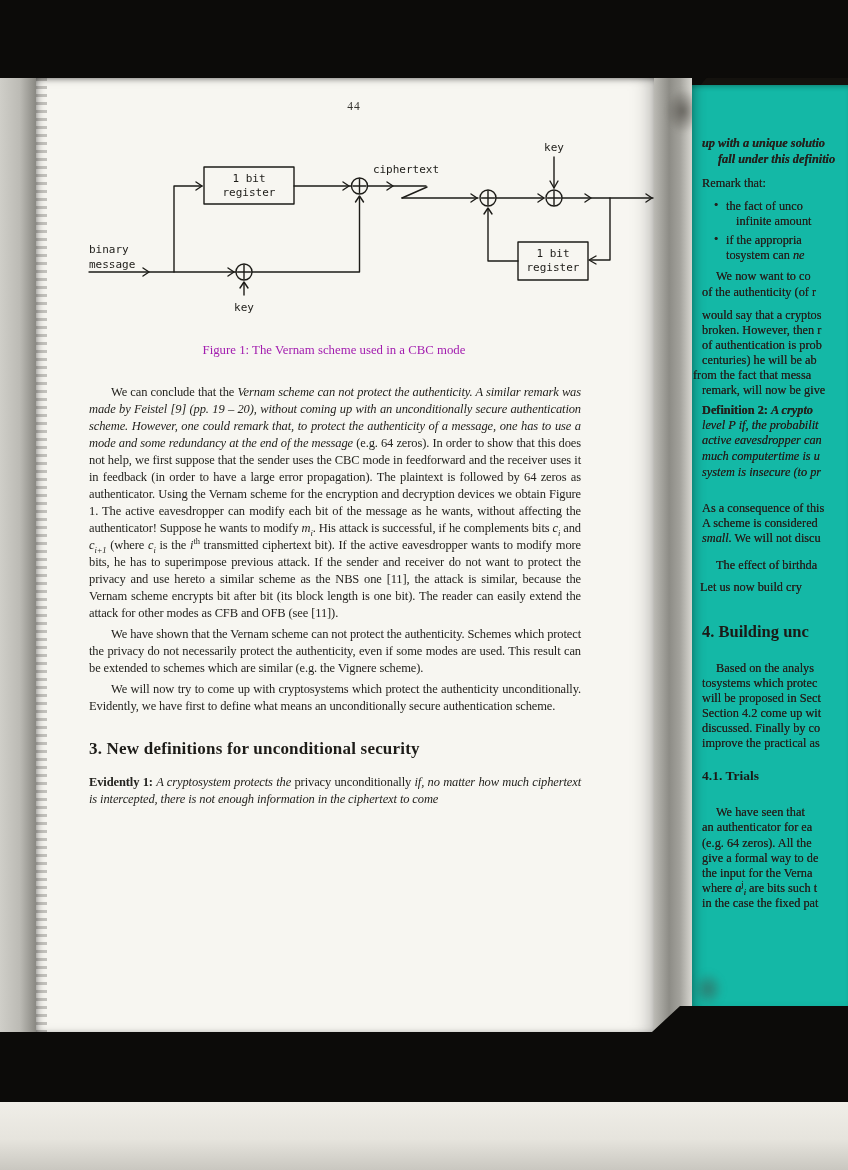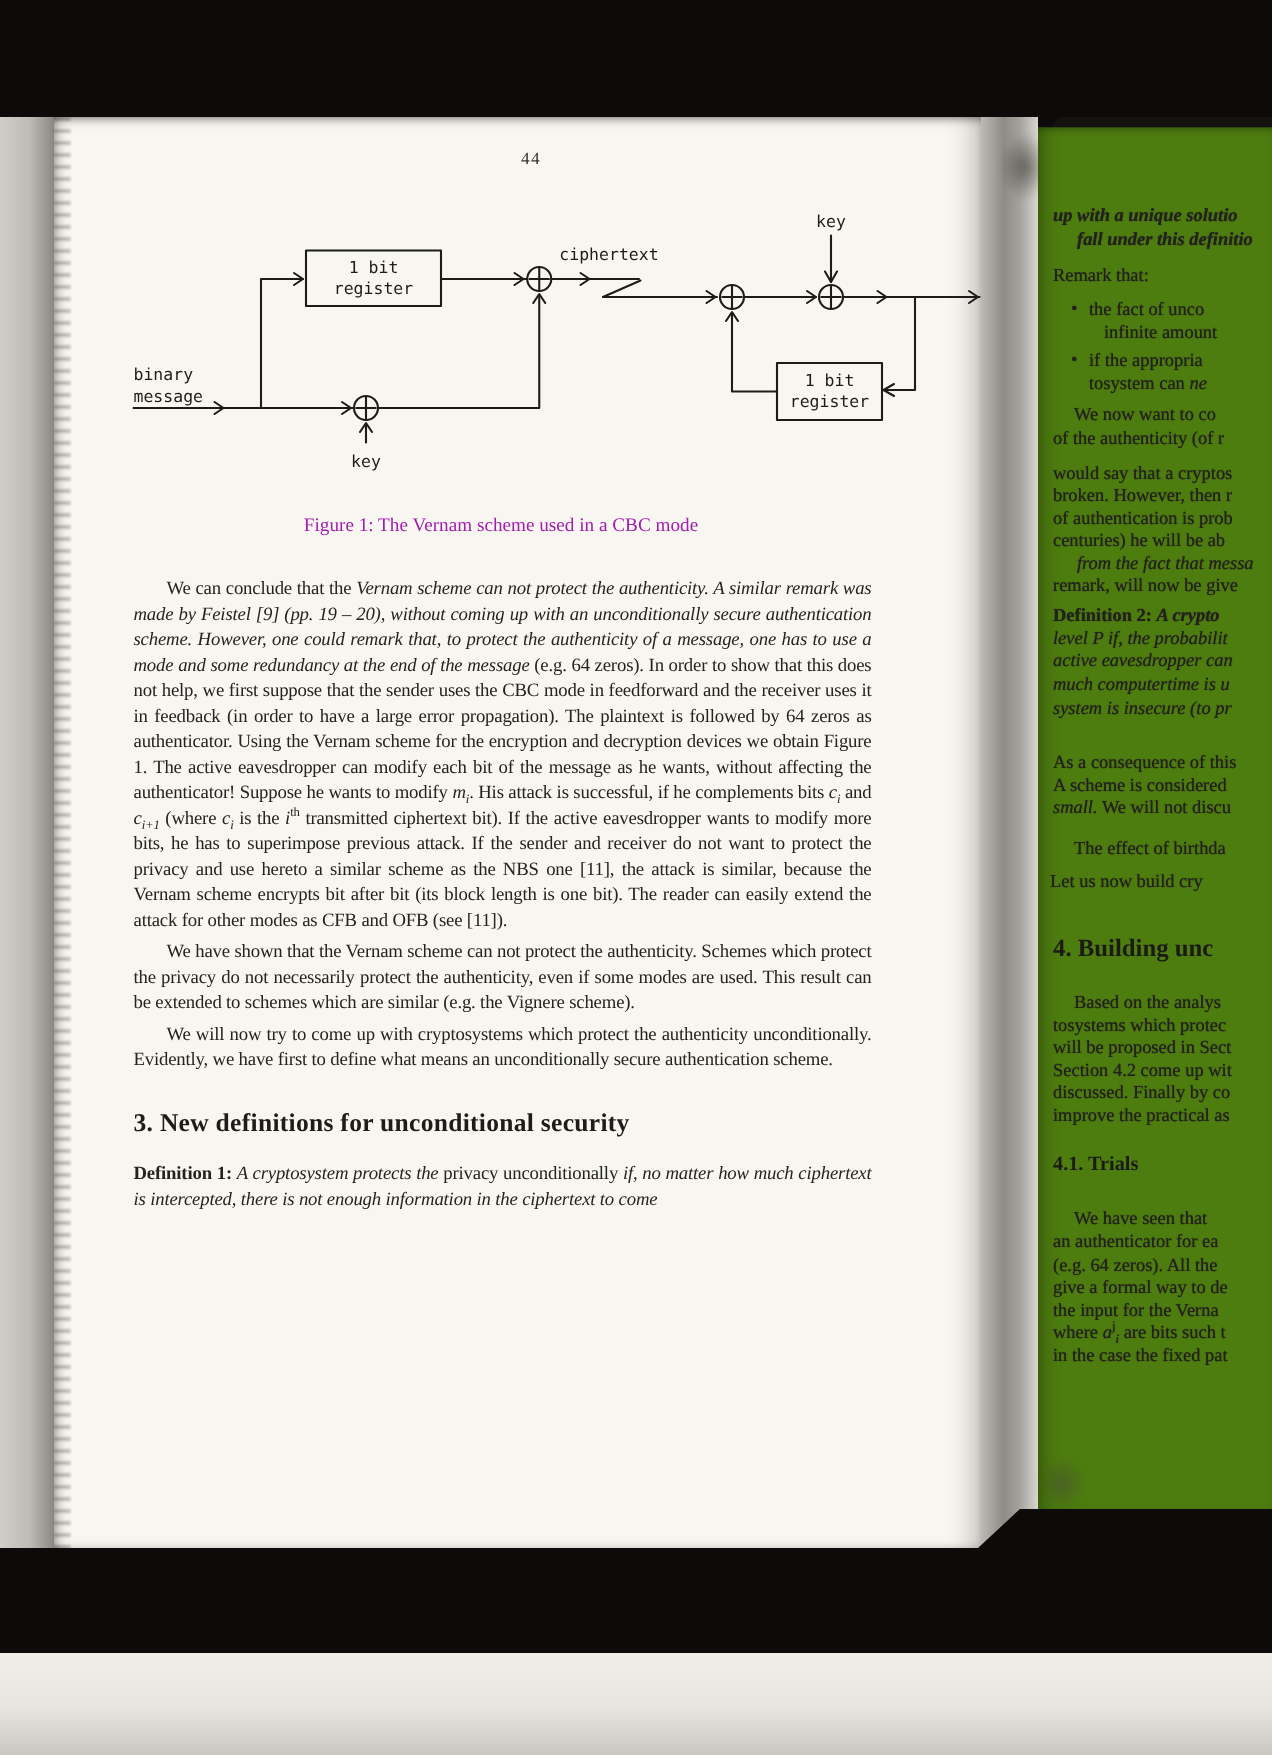--- a/index.html
+++ b/index.html
@@ -23,21 +23,21 @@
                    inset 0 -5px 8px -6px rgba(0,0,0,.35);}
   .binding-smudge{position:absolute;left:0;top:0;width:11px;height:100%;opacity:.65;filter:blur(.7px);
         background:repeating-linear-gradient(180deg,rgba(38,35,30,.38) 0 3px,rgba(38,35,30,0) 3px 8px);}
   .page-gap{position:absolute;left:654px;top:78px;width:38px;height:956px;
         background:linear-gradient(90deg,#bbbab4 0%,#8d8c86 40%,#a3a29c 68%,#d7d6d0 100%);}
   .fold-smudge{position:absolute;left:660px;top:80px;width:46px;height:62px;filter:blur(2px);
         background:radial-gradient(closest-side,rgba(55,52,46,.6),rgba(55,52,46,0) 72%);}
   .corner-smudge{position:absolute;left:688px;top:966px;width:40px;height:46px;filter:blur(3px);
         background:radial-gradient(closest-side,rgba(70,66,60,.5),rgba(70,66,60,0) 75%);}
   
-  .next-page{position:absolute;left:692px;top:85px;width:156px;height:922px;background:#4d7c0f;
+  .next-page{position:absolute;left:692px;top:85px;width:156px;height:922px;background:#14b8a6;
         overflow:hidden;box-shadow:inset 9px 0 14px -9px rgba(0,0,0,.45),inset 0 4px 6px -4px rgba(0,0,0,.4);}
   
   .page-number{position:absolute;left:288px;top:22px;width:60px;text-align:center;
         font-size:11.5px;letter-spacing:1px;color:#35332e;}
   .figure-svg{position:absolute;left:45px;top:57px;}
   .figure-svg text{font-family:"DejaVu Sans Mono",monospace;font-size:11px;fill:#1d1c18;}
   .figure-caption{position:absolute;left:53px;top:265px;width:490px;text-align:center;
         font-size:12.8px;color:#a21caf;}
   .left-flow{position:absolute;left:53px;top:306px;width:492px;font-size:12.5px;line-height:17px;
         letter-spacing:-0.12px;color:#24231f;}
@@ -132,39 +132,39 @@
       <text x="472" y="136" text-anchor="middle">register</text>
     </svg>
 
     <div class="figure-caption">Figure 1: The Vernam scheme used in a CBC mode</div>
 
     <div class="left-flow" id="left-flow">
         <div class="para"><span>We can conclude that the </span><em>Vernam scheme can not protect the authenticity. A similar remark was made by Feistel [9] (pp. 19 – 20), without coming up with an unconditionally secure authentication scheme. However, one could remark that, to protect the authenticity of a message, one has to use a mode and some redundancy at the end of the message </em><span>(e.g. 64 zeros). In order to show that this does not help, we first suppose that the sender uses the CBC mode in feedforward and the receiver uses it in feedback (in order to have a large error propagation). The plaintext is followed by 64 zeros as authenticator. Using the Vernam scheme for the encryption and decryption devices we obtain Figure 1. The active eavesdropper can modify each bit of the message as he wants, without affecting the authenticator! Suppose he wants to modify </span><em>m</em><sub class="it">i</sub><span>. His attack is successful, if he complements bits </span><em>c</em><sub class="it">i</sub><span> and </span><em>c</em><sub class="it">i+1</sub><span> (where </span><em>c</em><sub class="it">i</sub><span> is the </span><em>i</em><sup>th</sup><span> transmitted ciphertext bit). If the active eavesdropper wants to modify more bits, he has to superimpose previous attack. If the sender and receiver do not want to protect the privacy and use hereto a similar scheme as the NBS one [11], the attack is similar, because the Vernam scheme encrypts bit after bit (its block length is one bit). The reader can easily extend the attack for other modes as CFB and OFB (see [11]).</span></div>
         <div class="para"><span>We have shown that the Vernam scheme can not protect the authenticity. Schemes which protect the privacy do not necessarily protect the authenticity, even if some modes are used. This result can be extended to schemes which are similar (e.g. the Vignere scheme).</span></div>
         <div class="para"><span>We will now try to come up with cryptosystems which protect the authenticity unconditionally. Evidently, we have first to define what means an unconditionally secure authentication scheme.</span></div>
         <div class="section-heading"><span>3. New definitions for unconditional security</span></div>
-        <div class="para def"><strong>Definition 1: </strong><em>A cryptosystem protects the </em><span>privacy unconditionally </span><em>if, no matter how much ciphertext is intercepted, there is not enough information in the ciphertext to come</em></div>
+        <div class="para def"><strong>Evidently 1: </strong><em>A cryptosystem protects the </em><span>privacy unconditionally </span><em>if, no matter how much ciphertext is intercepted, there is not enough information in the ciphertext to come</em></div>
       </div>
   </div>
 
   <div class="next-page" id="next-page">
       <div class="np-line" style="top: 51px; left: 10px;"><strong class="it">up with a unique solutio</strong></div>
       <div class="np-line" style="top: 67px; left: 10px; margin-left: 16px;"><strong class="it">fall under this definitio</strong></div>
       <div class="np-line" style="top: 91px; left: 10px;"><span>Remark that:</span></div>
       <div class="np-line" style="top: 114px; left: 34px;"><span class="np-bullet">•</span><span>the fact of unco</span></div>
       <div class="np-line" style="top: 129px; left: 44px;"><span>infinite amount</span></div>
       <div class="np-line" style="top: 148px; left: 34px;"><span class="np-bullet">•</span><span>if the appropria</span></div>
       <div class="np-line" style="top: 163px; left: 34px;"><span>tosystem can </span><em>ne</em></div>
       <div class="np-line" style="top: 184px; left: 24px;"><span>We now want to co</span></div>
       <div class="np-line" style="top: 200px; left: 10px;"><span>of the authenticity (of r</span></div>
       <div class="np-line" style="top: 223px; left: 10px;"><span>would say that a cryptos</span></div>
       <div class="np-line" style="top: 238px; left: 10px;"><span>broken. However, then r</span></div>
       <div class="np-line" style="top: 253px; left: 10px;"><span>of authentication is prob</span></div>
       <div class="np-line" style="top: 268px; left: 10px;"><span>centuries) he will be ab</span></div>
-      <div class="np-line" style="top: 283px; left: 26px; font-style: italic;"><span>from the fact that messa</span></div>
+      <div class="np-line" style="top: 283px; left: 1px;"><span>from the fact that messa</span></div>
       <div class="np-line" style="top: 298px; left: 10px;"><span>remark, will now be give</span></div>
       <div class="np-line" style="top: 318px; left: 10px;"><strong>Definition 2: </strong><strong class="it">A crypto</strong></div>
       <div class="np-line" style="top: 333px; left: 10px;"><em>level P if, the probabilit</em></div>
       <div class="np-line" style="top: 348px; left: 10px;"><em>active eavesdropper can</em></div>
       <div class="np-line" style="top: 364px; left: 10px;"><em>much computertime is u</em></div>
       <div class="np-line" style="top: 380px; left: 10px;"><em>system is insecure (to pr</em></div>
       <div class="np-line" style="top: 416px; left: 10px;"><span>As a consequence of this</span></div>
       <div class="np-line" style="top: 431px; left: 10px;"><span>A scheme is considered</span></div>
       <div class="np-line" style="top: 446px; left: 10px;"><em>small.</em><span> We will not discu</span></div>
       <div class="np-line" style="top: 473px; left: 24px;"><span>The effect of birthda</span></div>

